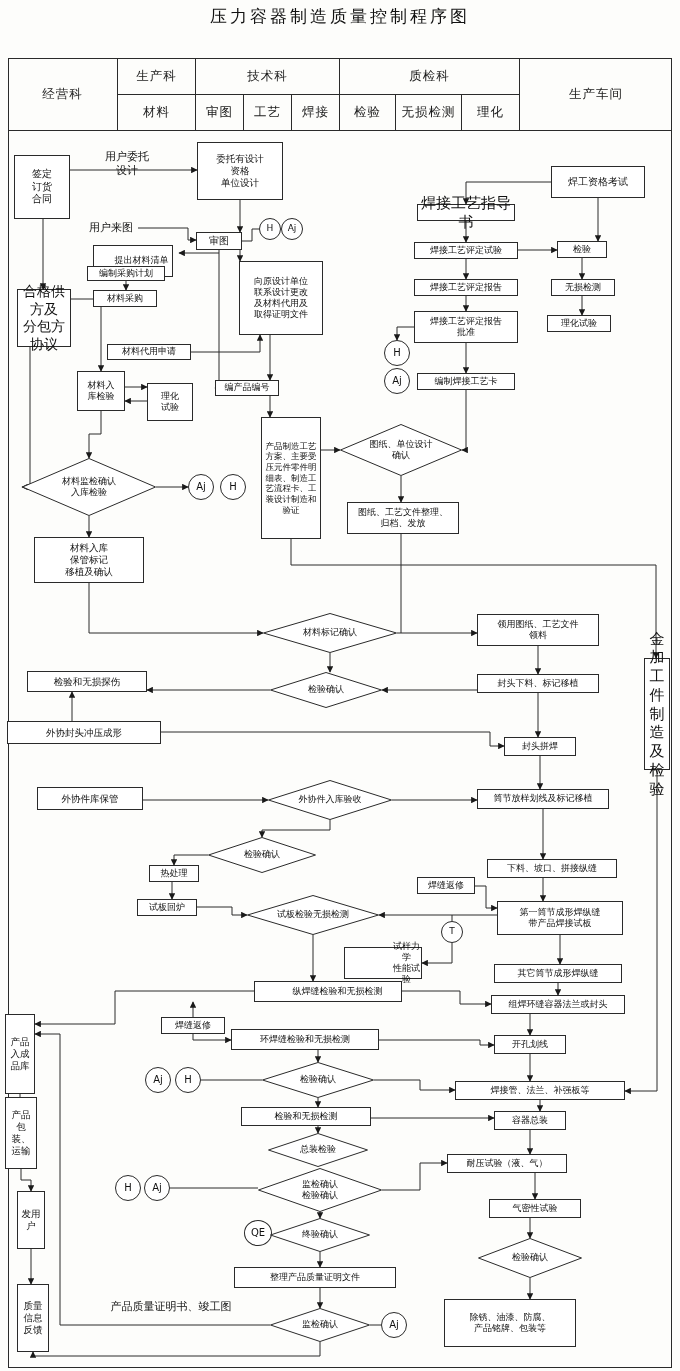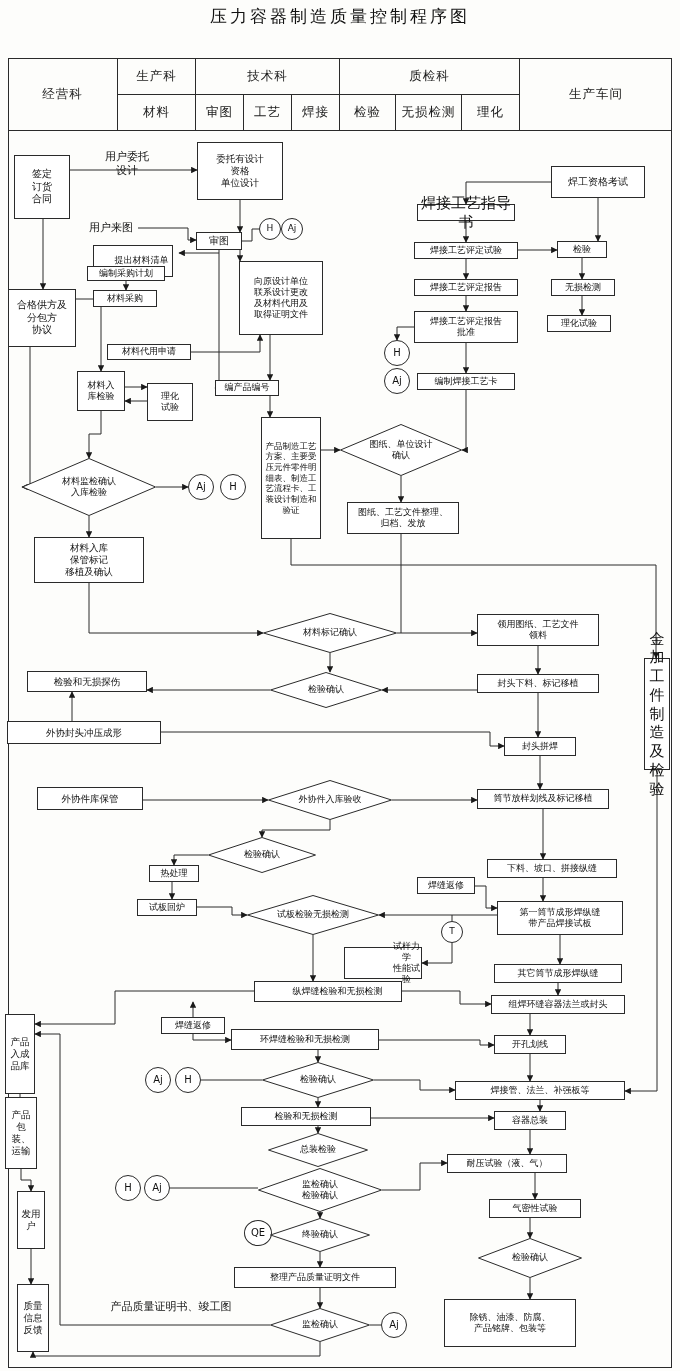--- a/index.html
+++ b/index.html
@@ -156,21 +156,21 @@
       <div class="node box" style="left: 197px; top: 142px; width: 86px; height: 58px; font-size: 9.5px;"><span class="lbl">委托有设计
 资格
 单位设计</span></div>
       <div class="node text" style="left: 84px; top: 219px; width: 54px; height: 18px; font-size: 11px;"><span class="lbl">用户来图</span></div>
       <div class="node box" style="left: 196px; top: 232px; width: 46px; height: 18px; font-size: 10px;"><span class="lbl">审图</span></div>
       <div class="node circle" style="left: 259px; top: 218px; width: 22px; height: 22px; font-size: 9px;"><span class="lbl">H</span></div>
       <div class="node circle" style="left: 281px; top: 218px; width: 22px; height: 22px; font-size: 9px;"><span class="lbl">Aj</span></div>
       <div class="node box" style="left: 93px; top: 245px; width: 80px; height: 32px; font-size: 9px; padding-left: 18px;"><span class="lbl">提出材料清单</span></div>
       <div class="node box" style="left: 87px; top: 266px; width: 78px; height: 15px; font-size: 9px;"><span class="lbl">编制采购计划</span></div>
       <div class="node box" style="left: 93px; top: 290px; width: 64px; height: 17px; font-size: 9px;"><span class="lbl">材料采购</span></div>
-      <div class="node box" style="left: 8px; top: 289px; width: 68px; height: 58px; font-size: 10px;"><span class="lbl">合格供方及
+      <div class="node box" style="left: 17px; top: 289px; width: 54px; height: 58px; font-size: 14px;"><span class="lbl">合格供方及
 分包方
 协议</span></div>
       <div class="node box" style="left: 239px; top: 261px; width: 84px; height: 74px; font-size: 9px;"><span class="lbl">向原设计单位
 联系设计更改
 及材料代用及
 取得证明文件</span></div>
       <div class="node box" style="left: 107px; top: 344px; width: 84px; height: 16px; font-size: 9px;"><span class="lbl">材料代用申请</span></div>
       <div class="node box" style="left: 77px; top: 371px; width: 48px; height: 40px; font-size: 9px;"><span class="lbl">材料入
 库检验</span></div>
       <div class="node box" style="left: 147px; top: 383px; width: 46px; height: 38px; font-size: 9px;"><span class="lbl">理化

